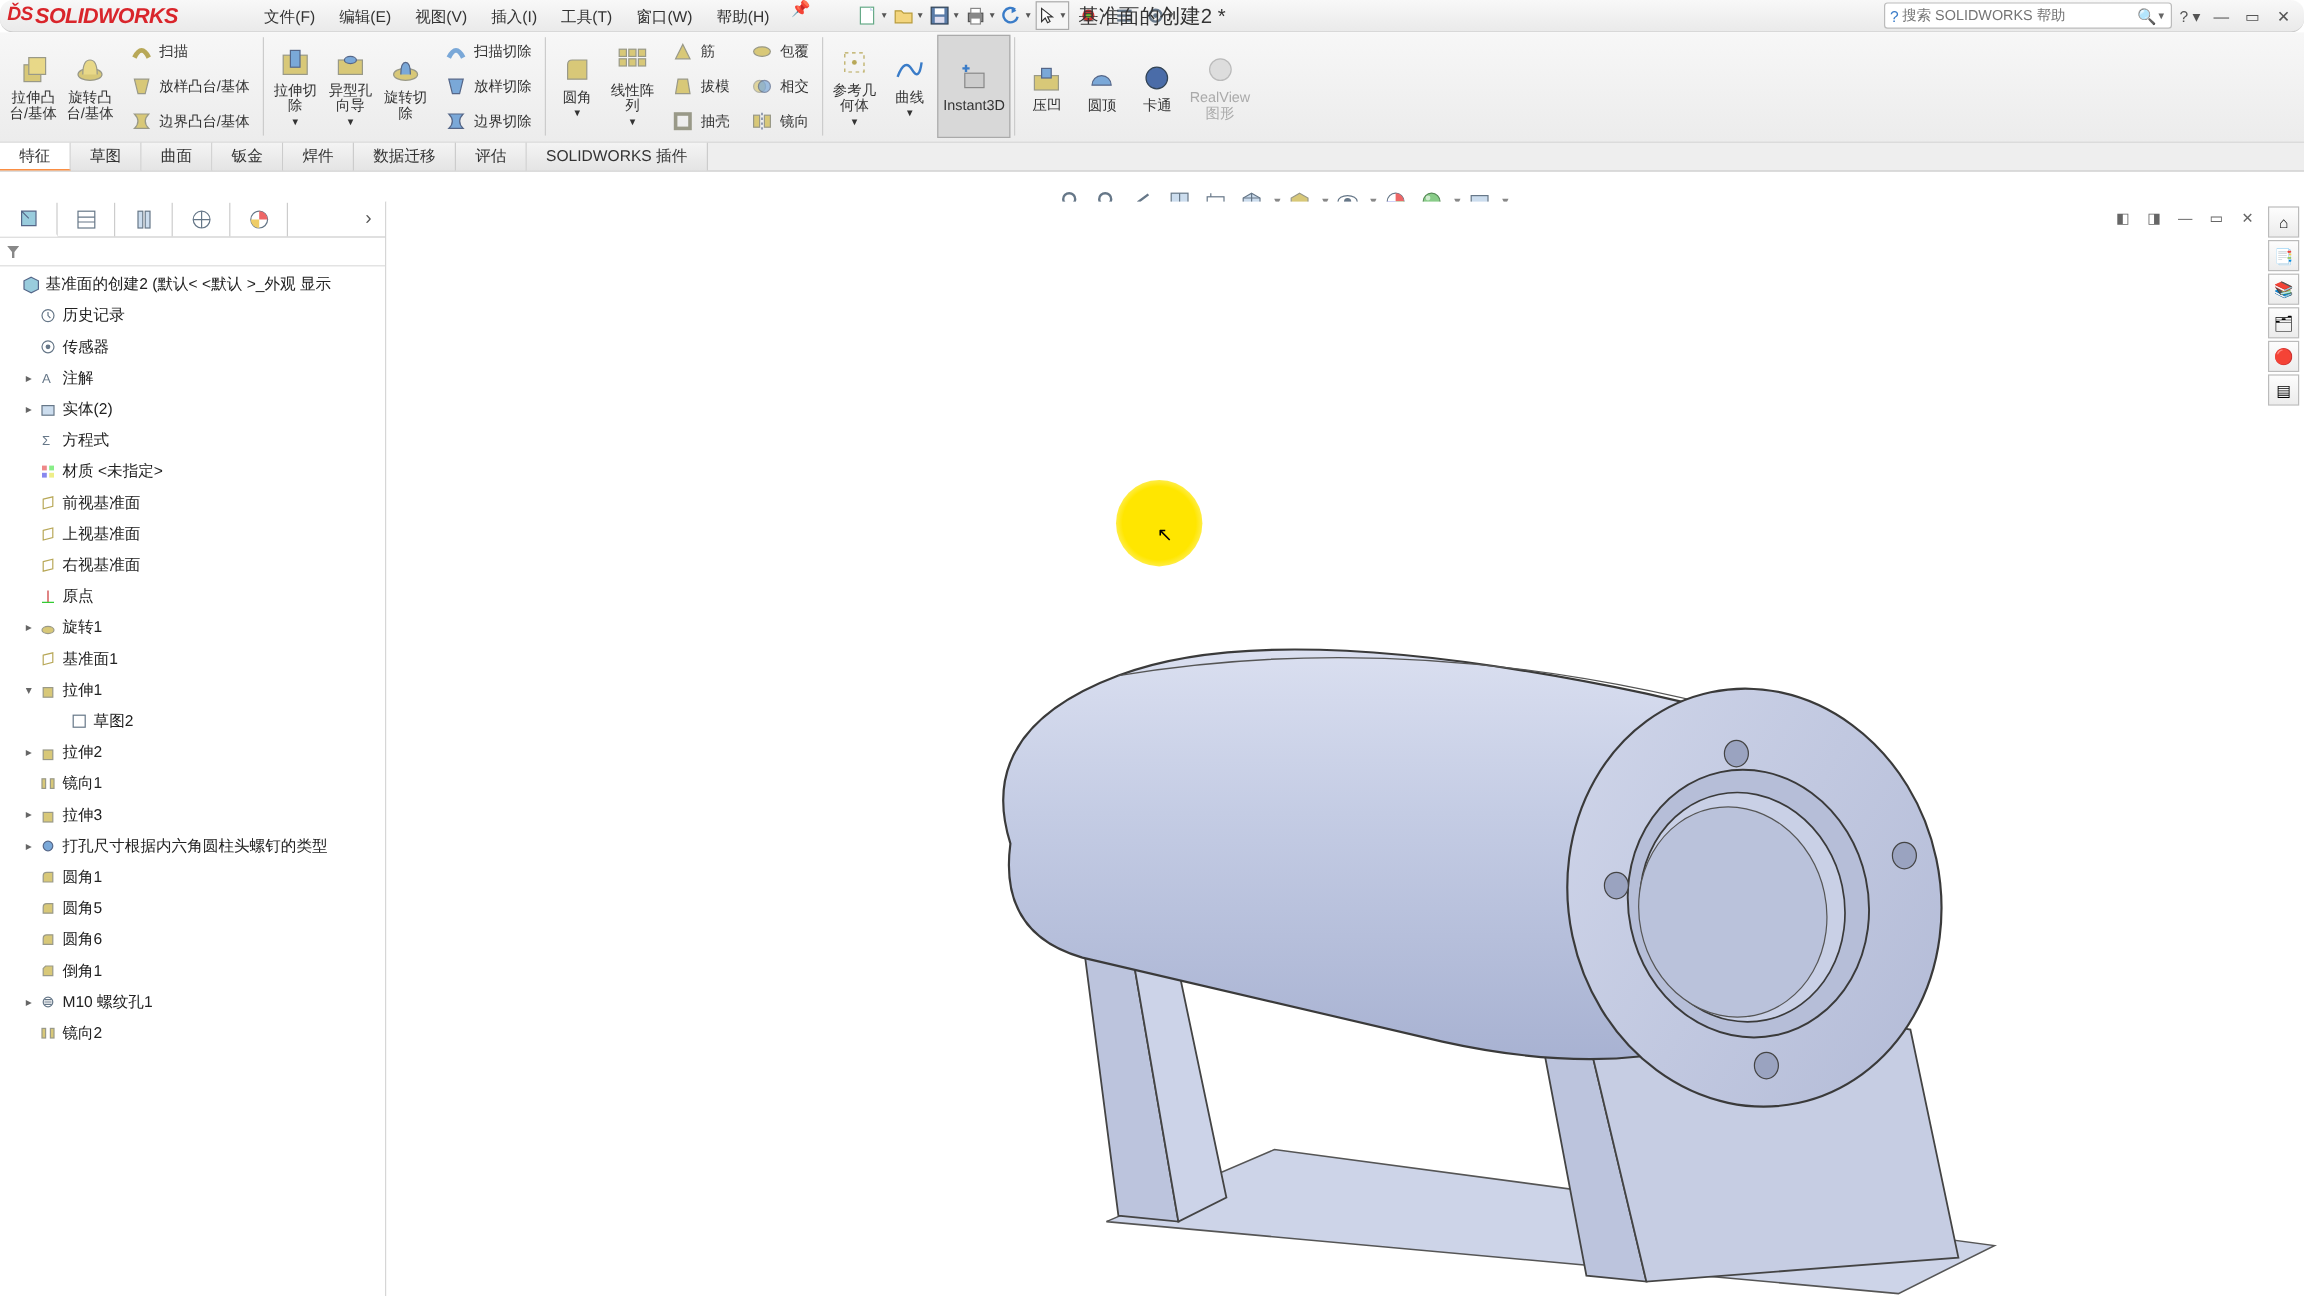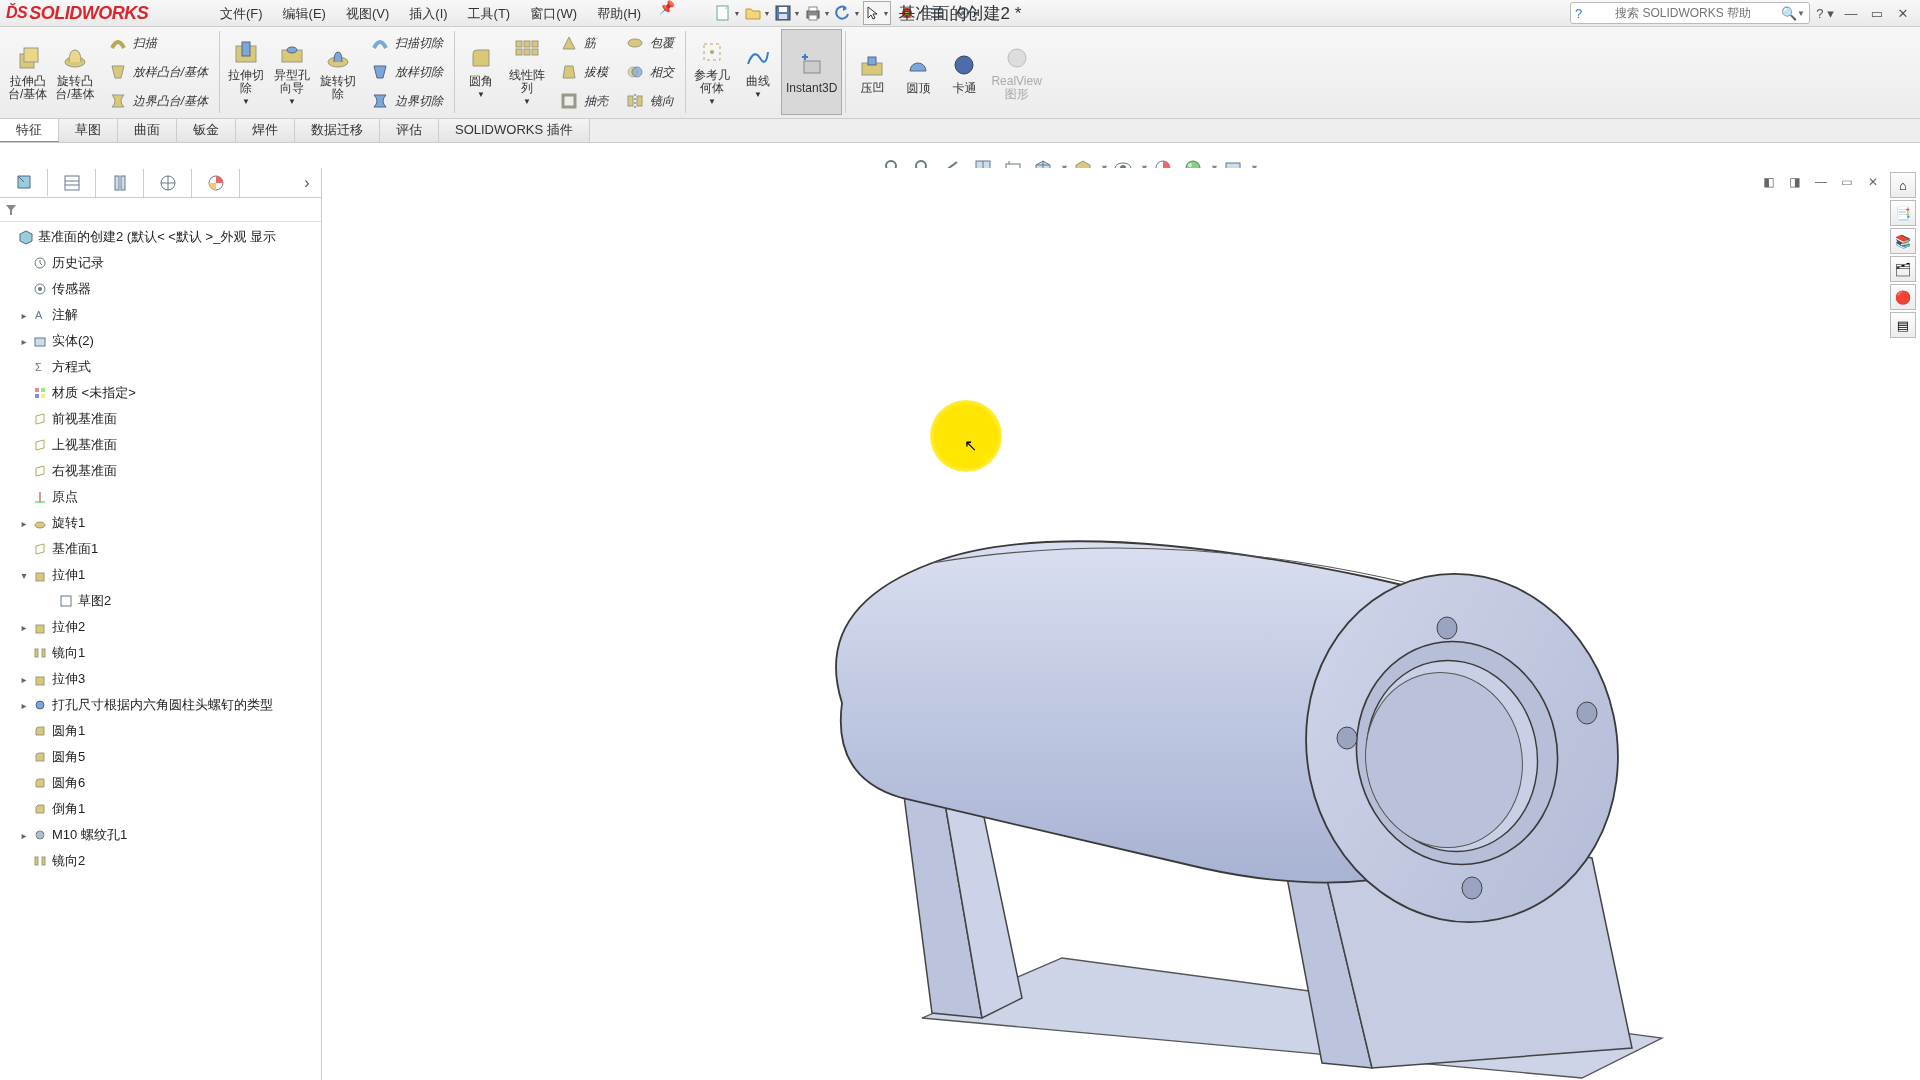--- a/index.html
+++ b/index.html
@@ -1,36 +1,36 @@
 <!DOCTYPE html>
 <html><head>
 <meta charset="utf-8">
 <style>
 * { margin: 0; padding: 0; box-sizing: border-box; font-family: "Microsoft YaHei", Arial, sans-serif; }
 body { background: #fff; overflow: hidden; width: 1920px; height: 1080px; position: relative; }
 
 
-.titlebar { height: 27px; background: linear-gradient(#f8f8f8,#eaeaea); display: flex; align-items: center; border-bottom: 1px solid #ccc; font-size: 13px; }
+.titlebar { height: 27px; background: linear-gradient(#f8f8f8,#eaeaea); display: flex; align-items: center; border-bottom: 1px solid #ccc; font-size: 13px; border-radius: 11px; }
 .logo { width: 210px; height: 27px; display: flex; align-items: center; padding-left: 6px; font-weight: bold; font-style: italic; color: #d9252b; font-size: 18px; letter-spacing: -0.5px; }
 .logo .ds { color: #d9252b; margin-right: 2px; font-size: 16px; }
 .menubar { display: flex; gap: 0; }
 .menubar .mi { padding: 0 10px; height: 27px; line-height: 27px; cursor: pointer; color: #333; }
 .pin { padding: 0 8px; color: #4a7cb0; }
 .qat { display: flex; align-items: center; margin-left: 30px; gap: 2px; }
 .qat .qb { width: 28px; height: 24px; display: flex; align-items: center; justify-content: center; cursor: pointer; position: relative; }
 .qat .qb .dd { font-size: 7px; color: #555; margin-left: 1px; }
 .doc-title { position: absolute; left: 50%; transform: translateX(-50%); color: #333; font-size: 17px; }
 .title-right { margin-left: auto; display: flex; align-items: center; gap: 4px; padding-right: 6px; }
 .search-box { display: flex; align-items: center; border: 1px solid #bbb; border-radius: 3px; height: 22px; padding: 0 4px; background: #fff; width: 240px; }
-.search-box input { border: none; outline: none; font-size: 12px; flex: 1; background: transparent; text-align: center; }
+.search-box input { border: none; outline: none; font-size: 12px; flex: 1; background: transparent; }
 .win-btn { width: 22px; height: 20px; display: flex; align-items: center; justify-content: center; cursor: pointer; color: #555; font-size: 13px; }
 
 
 .ribbon { height: 92px; background: linear-gradient(#f7f7f7,#ececec); border-bottom: 1px solid #ccc; display: flex; align-items: flex-start; padding: 2px 4px; }
-.rgroup { display: flex; flex-direction: column; gap: 1px; padding: 0 3px; font-style: italic; }
+.rgroup { display: flex; flex-direction: column; gap: 1px; padding: 0 3px; }
 .rbtn-lg { display: flex; flex-direction: column; align-items: center; justify-content: center; min-width: 46px; height: 86px; padding: 2px 4px; cursor: pointer; font-size: 12px; color: #333; text-align: center; line-height: 13px; }
 .rbtn-lg.active { background: #d8d8d8; border: 1px solid #aaa; }
 .rbtn-lg.disabled { color: #aaa; }
 .rbtn-sm { display: flex; align-items: center; height: 28px; padding: 0 5px; cursor: pointer; font-size: 12px; color: #333; gap: 4px; }
 .ricon { width: 22px; height: 22px; display: inline-flex; align-items: center; justify-content: center; }
 .ricon-lg { width: 30px; height: 30px; margin-bottom: 2px; }
 .vsep { width: 1px; background: #ccc; height: 82px; margin: 2px 3px; }
 
 
 .tabstrip { height: 24px; background: #eee; display: flex; border-bottom: 1px solid #ccc; }

